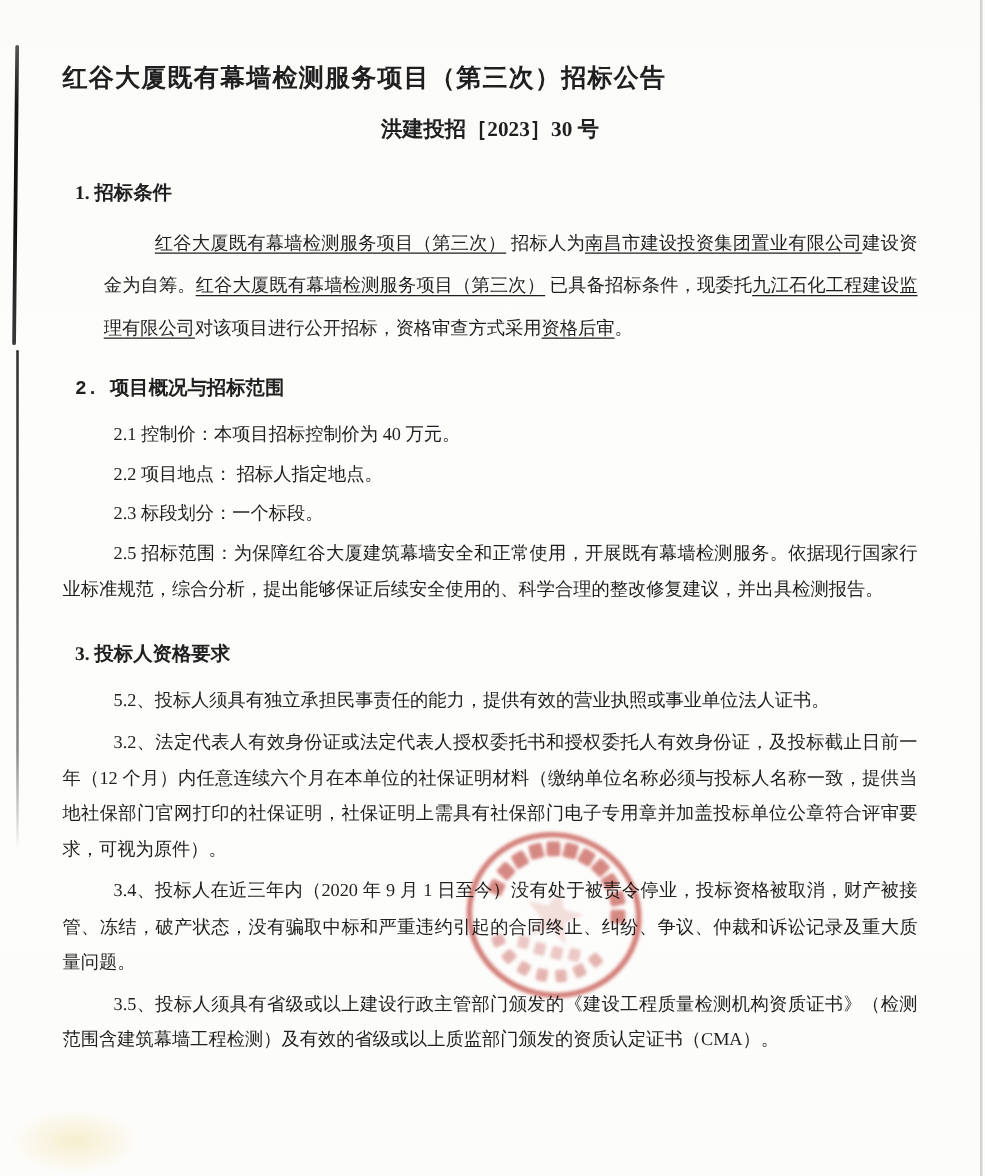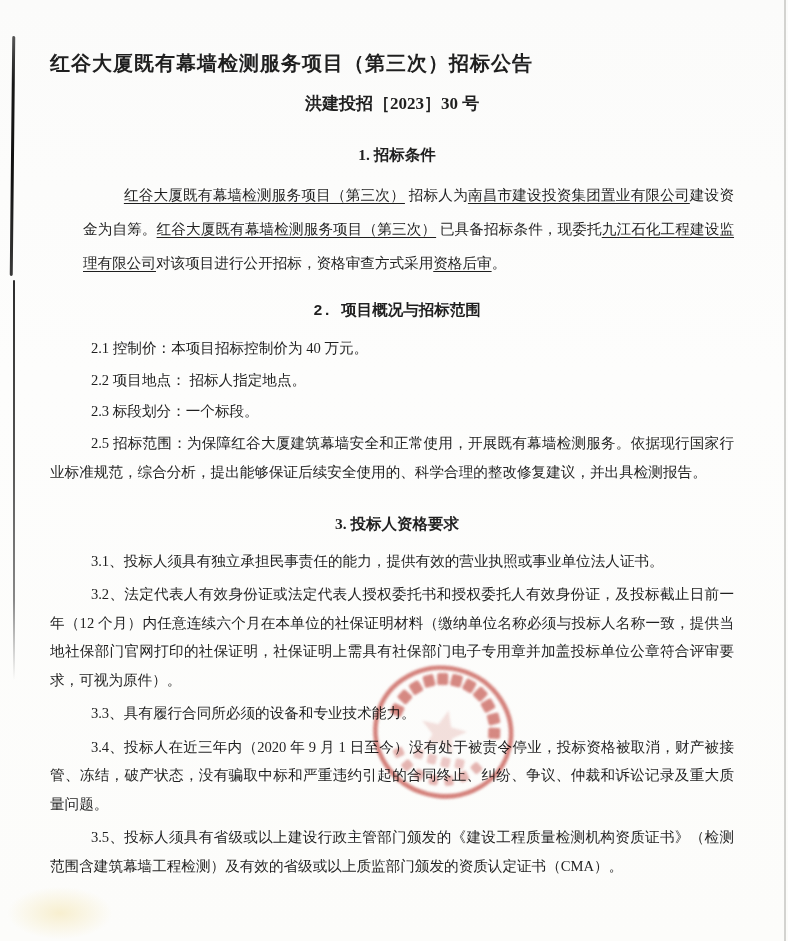--- a/index.html
+++ b/index.html
@@ -41,21 +41,20 @@
     text-align: left; font-weight: 700; font-size: 20px;
     letter-spacing: 1px; line-height: 26px; margin: 0 0 17px 0;
   }
   .doc-number {
     text-align: center; font-weight: 700; font-size: 17px;
     line-height: 22px; margin: 0 0 30px 0;
   }
   .sec-heading {
     font-weight: 700; font-size: 15.5px; line-height: 20px;
     margin: 0 0 13px 10px;
-    text-align: center;
   }
   .sec-heading.mt1 { margin-top: 21px; font-family: Liberation Mono, monospace; }
   .sec-heading.mt2 { margin-top: 26px; }
   p.body-par {
     margin: 0 0 6px 0;
     font-size: 14.6px;
     text-align: justify;
     text-indent: 2.8em;
   }
   .s1 p.body-par { line-height: 34px; margin-bottom: 0; margin-left: 33px; }
@@ -90,23 +89,22 @@
     <div class="s2">
       <div class="sec-heading mt1">2. 项目概况与招标范围</div>
       <p class="body-par">2.1 控制价：本项目招标控制价为 40 万元。</p>
       <p class="body-par">2.2 项目地点： 招标人指定地点。</p>
       <p class="body-par">2.3 标段划分：一个标段。</p>
       <p class="body-par">2.5 招标范围：为保障红谷大厦建筑幕墙安全和正常使用，开展既有幕墙检测服务。依据现行国家行业标准规范，综合分析，提出能够保证后续安全使用的、科学合理的整改修复建议，并出具检测报告。</p>
     </div>
 
     <div class="s3">
       <div class="sec-heading mt2">3. 投标人资格要求</div>
-      <p class="body-par">3.1、投标人须具有独立承担民事责任的能力，提供有效的营业执照或事业单位法人证书。</p>
+      <p class="body-par">5.2、投标人须具有独立承担民事责任的能力，提供有效的营业执照或事业单位法人证书。</p>
       <p class="body-par">3.2、法定代表人有效身份证或法定代表人授权委托书和授权委托人有效身份证，及投标截止日前一年（12 个月）内任意连续六个月在本单位的社保证明材料（缴纳单位名称必须与投标人名称一致，提供当地社保部门官网打印的社保证明，社保证明上需具有社保部门电子专用章并加盖投标单位公章符合评审要求，可视为原件）。</p>
-      <p class="body-par">3.3、具有履行合同所必须的设备和专业技术能力。</p>
       <p class="body-par">3.4、投标人在近三年内（2020 年 9 月 1 日至今）没有处于被责令停业，投标资格被取消，财产被接管、冻结，破产状态，没有骗取中标和严重违约引起的合同终止、纠纷、争议、仲裁和诉讼记录及重大质量问题。</p>
       <p class="body-par">3.5、投标人须具有省级或以上建设行政主管部门颁发的《建设工程质量检测机构资质证书》（检测范围含建筑幕墙工程检测）及有效的省级或以上质监部门颁发的资质认定证书（CMA）。</p>
 
     </div>
 
   </div>
 
   <div class="seal">
     <svg width="150" height="142" viewBox="0 0 150 142" xmlns="http://www.w3.org/2000/svg">
       <g fill="#bf3a32" stroke="none">

